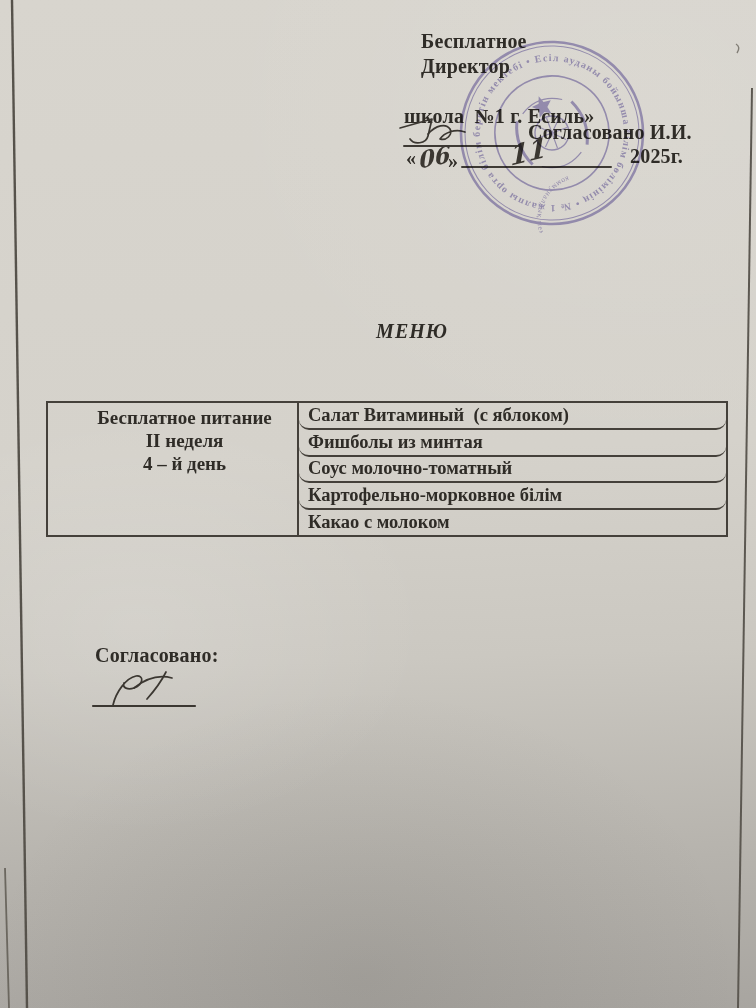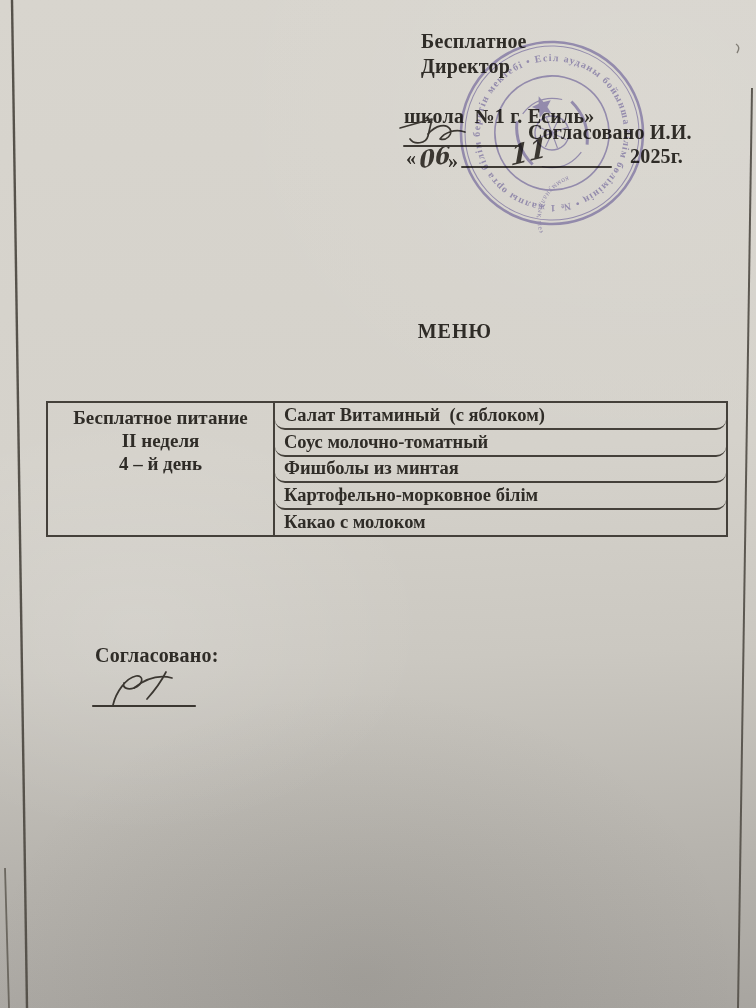--- a/index.html
+++ b/index.html
@@ -12,29 +12,29 @@
       radial-gradient(520px 400px at 48% 97%, rgba(70,68,63,.12), transparent 72%),
       radial-gradient(600px 500px at 85% 10%, rgba(255,255,255,.08), transparent 75%),
       linear-gradient(178deg,#d8d5ce 0%,#d5d2cb 45%,#cbc8c1 65%,#b6b3ad 85%,#a8a5a0 100%);
   }
   .edges{position:absolute;left:0;top:0;width:756px;height:1008px;pointer-events:none;}
   .abs{position:absolute;white-space:pre;}
   .hdr{font-weight:bold;font-size:20px;line-height:23px;letter-spacing:.2px;}
   .uline{position:absolute;height:2px;background:#3e3a34;border-radius:1px;}
   .hand{position:absolute;font-style:italic;font-weight:bold;color:#3b3731;
         font-family:"DejaVu Serif","Liberation Serif",serif;}
-  .title{position:absolute;left:292px;top:320px;width:200px;text-align:right;
-         font-weight:bold;font-size:20px;letter-spacing:1px;}
+  .title{position:absolute;left:312px;top:320px;width:200px;text-align:center;
+         font-weight:bold;font-size:20px;letter-spacing:1px;font-style:italic;}
   .menu-table{
     position:absolute;left:46px;top:401px;width:682px;height:136px;
     border:2px solid #44403a;box-sizing:border-box;display:flex;
   }
   .cell-left{
     width:227px;border-right:2px solid #44403a;box-sizing:border-box;
-    text-align:center;padding-top:3px;
+    text-align:center;padding-top:3px;margin-left:24px;
   }
   .cell-left div{font-weight:bold;font-size:19px;line-height:23px;white-space:pre;}
   .col-right{flex:1;display:flex;flex-direction:column;}
   .dish{
     flex:1;display:flex;align-items:center;padding-left:9px;
     font-weight:bold;font-size:18.5px;white-space:pre;border-radius:10px;
   }
   .dish:not(:last-child){border-bottom:2px solid #44403a;}
   .stamp{
     position:absolute;left:452px;top:33px;width:200px;height:200px;
@@ -102,22 +102,22 @@
   <div class="title">МЕНЮ</div>
 
   <div class="menu-table">
     <div class="cell-left">
       <div>Бесплатное питание</div>
       <div>II неделя</div>
       <div>4 – й день</div>
     </div>
     <div class="col-right">
       <div class="dish">Салат Витаминый  (с яблоком)</div>
+      <div class="dish">Фишболы из минтая</div>
       <div class="dish">Соус молочно-томатный</div>
-      <div class="dish">Фишболы из минтая</div>
       <div class="dish">Картофельно-морковное білім</div>
       <div class="dish">Какао с молоком</div>
     </div>
   </div>
 
   <div class="abs hdr" style="left:95px;top:644px;">Согласовано:</div>
   <svg class="sig-svg" style="left:85px;top:660px;" width="135" height="55" viewBox="0 0 135 55">
     <g stroke="#3b3731" fill="none" stroke-linecap="round" stroke-linejoin="round">
       <path d="M8,46 L110,46" stroke-width="2.2"></path>
       <path d="M28,45 C31,32 41,18 51,16 C59,15 59,24 49,28 C43,30 37,28 39,23" stroke-width="1.7"></path>

